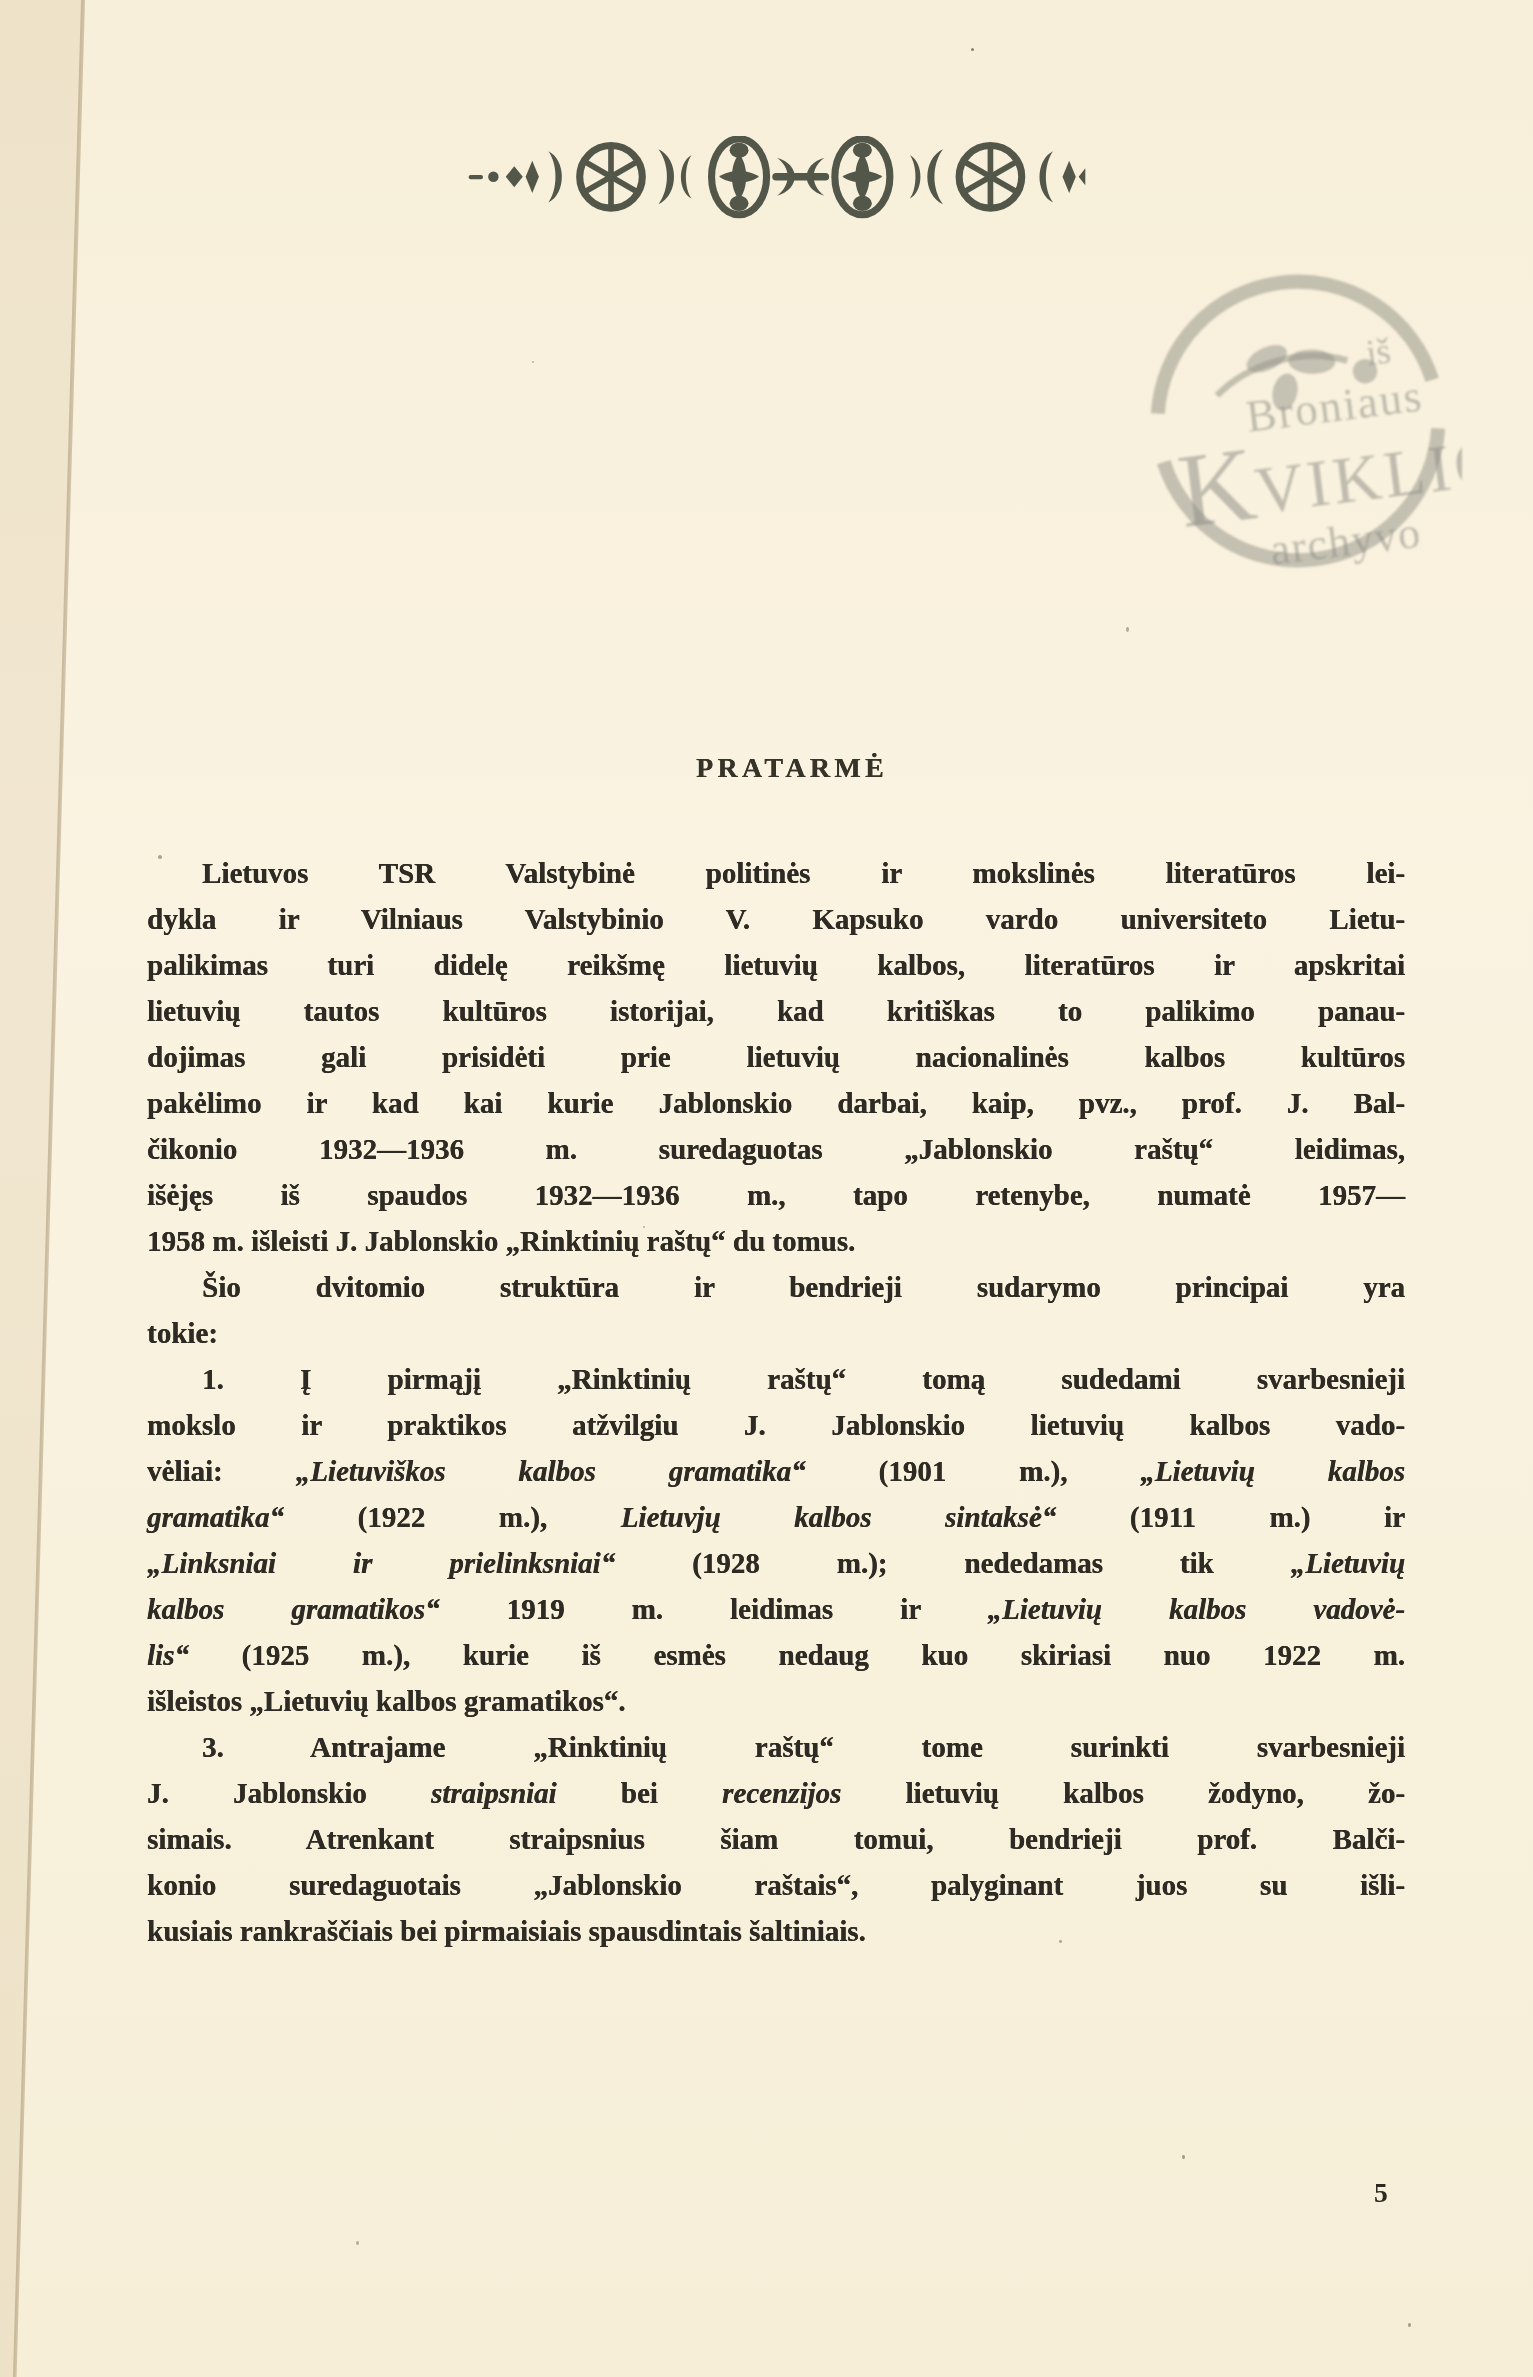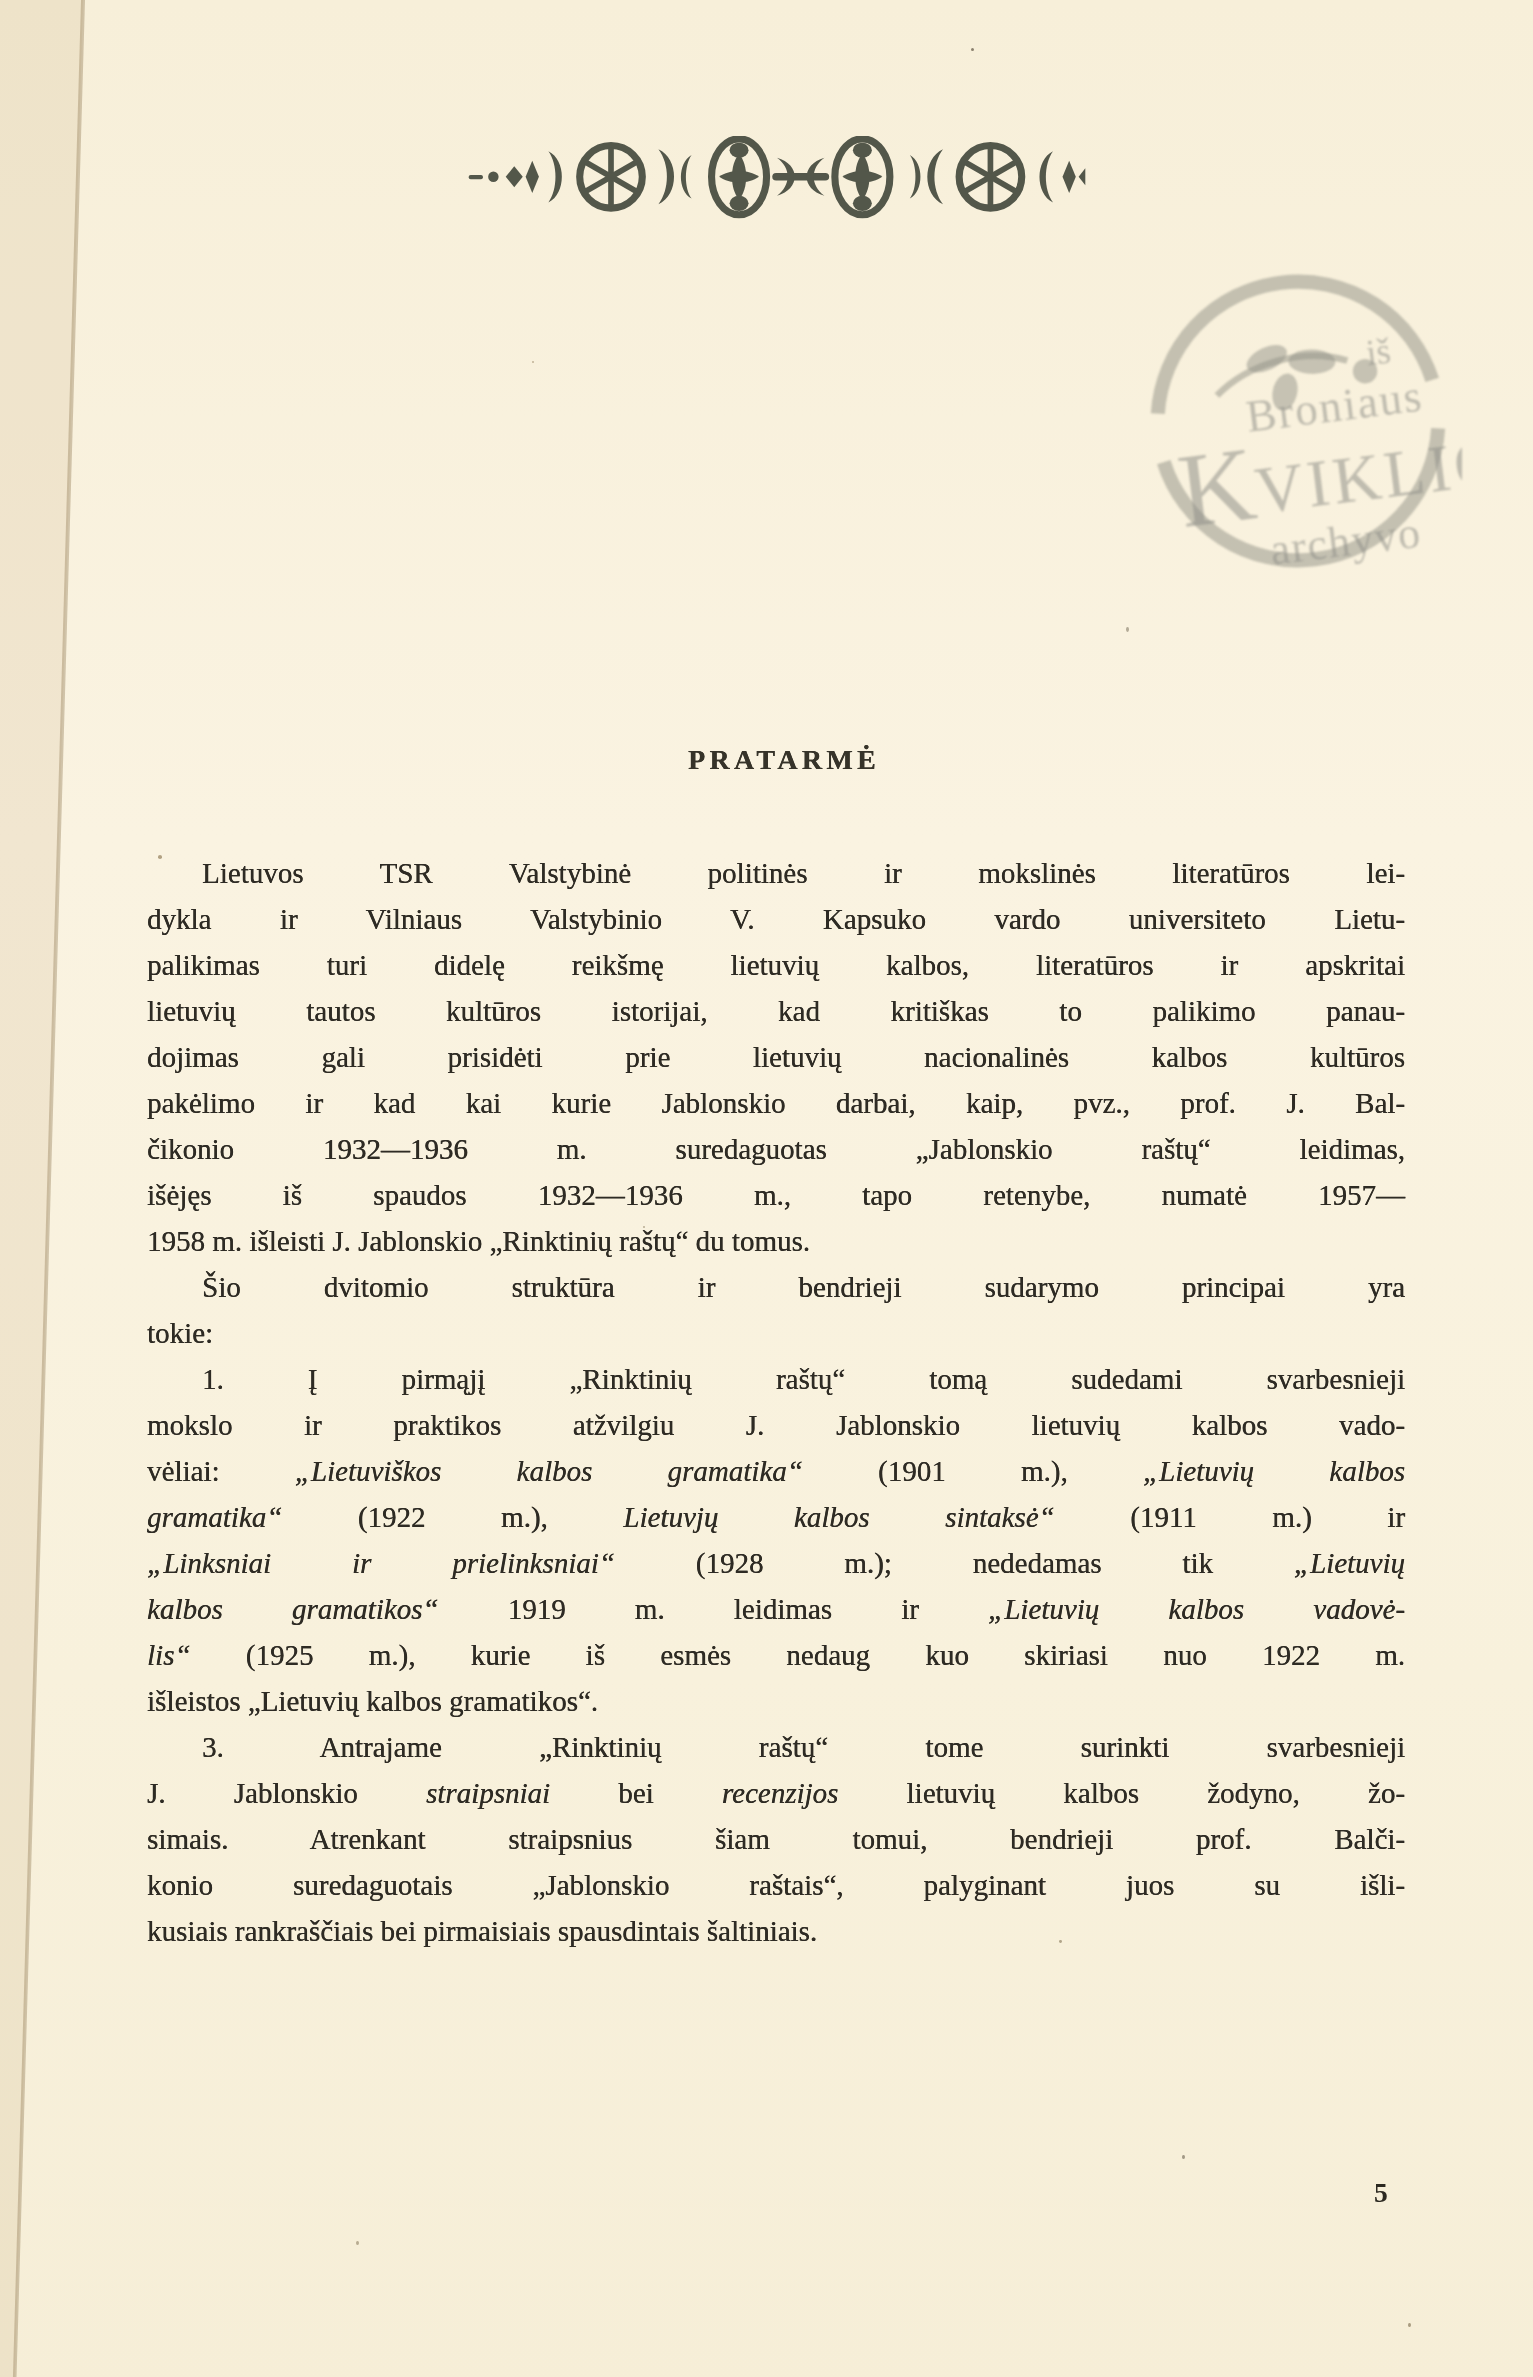--- a/index.html
+++ b/index.html
@@ -21,30 +21,30 @@
     clip-path:polygon(81px 0,85px 0,16px 100%,12.4px 100%);
     background:rgba(148,126,88,0.40);
     filter:blur(0.7px);
   }
   .ornament{position:absolute;left:468px;top:136px;}
   .stamp{position:absolute;left:1134px;top:257px;filter:blur(0.8px);}
   .stamp text{fill:#8f9088;fill-opacity:0.55;font-family:"Liberation Serif","DejaVu Serif",serif;}
   .stamp .ring,.stamp .branch{stroke:#949389;stroke-opacity:0.52;fill:none;}
   .stamp .blob{fill:#949389;fill-opacity:0.5;}
   .title{
-    position:absolute;left:147px;top:736px;width:1258px;margin:8px;
+    position:absolute;left:147px;top:736px;width:1258px;margin:16px;
     text-align:center;font-size:28px;font-weight:bold;letter-spacing:4.3px;
     color:#363329;text-shadow:0.2px 0 0 currentColor;
   }
   .body-text{
     position:absolute;left:147px;top:850px;width:1258px;
     font-size:29px;line-height:46px;
     text-shadow:0.3px 0 0 currentColor;
   }
-  .line{text-align:justify;text-align-last:justify;text-justify:inter-word;white-space:normal;}
+  .line{text-align:justify;text-align-last:justify;text-justify:inter-word;white-space:normal;font-weight:bold;}
   .line.flush{text-align-last:left;}
   .line.indent{text-indent:55px;}
   .it{font-style:italic;}
   .pageno{
     position:absolute;left:1374px;top:2177px;
     font-size:27.6px;font-weight:bold;color:#2c2921;
   }
   .speckles span{position:absolute;border-radius:50%;display:block;}
 </style>
 </head>

